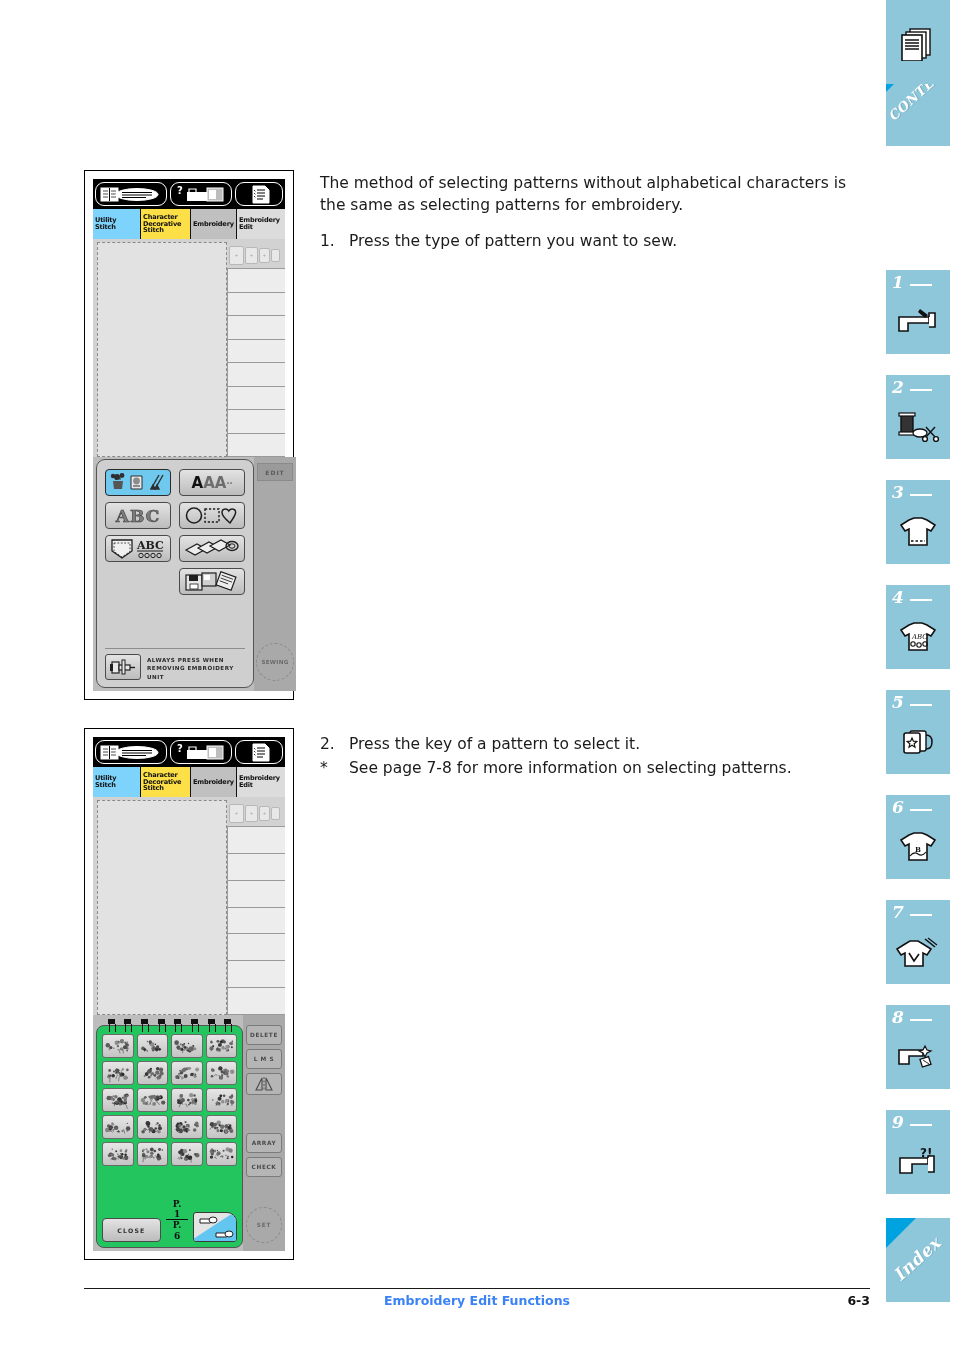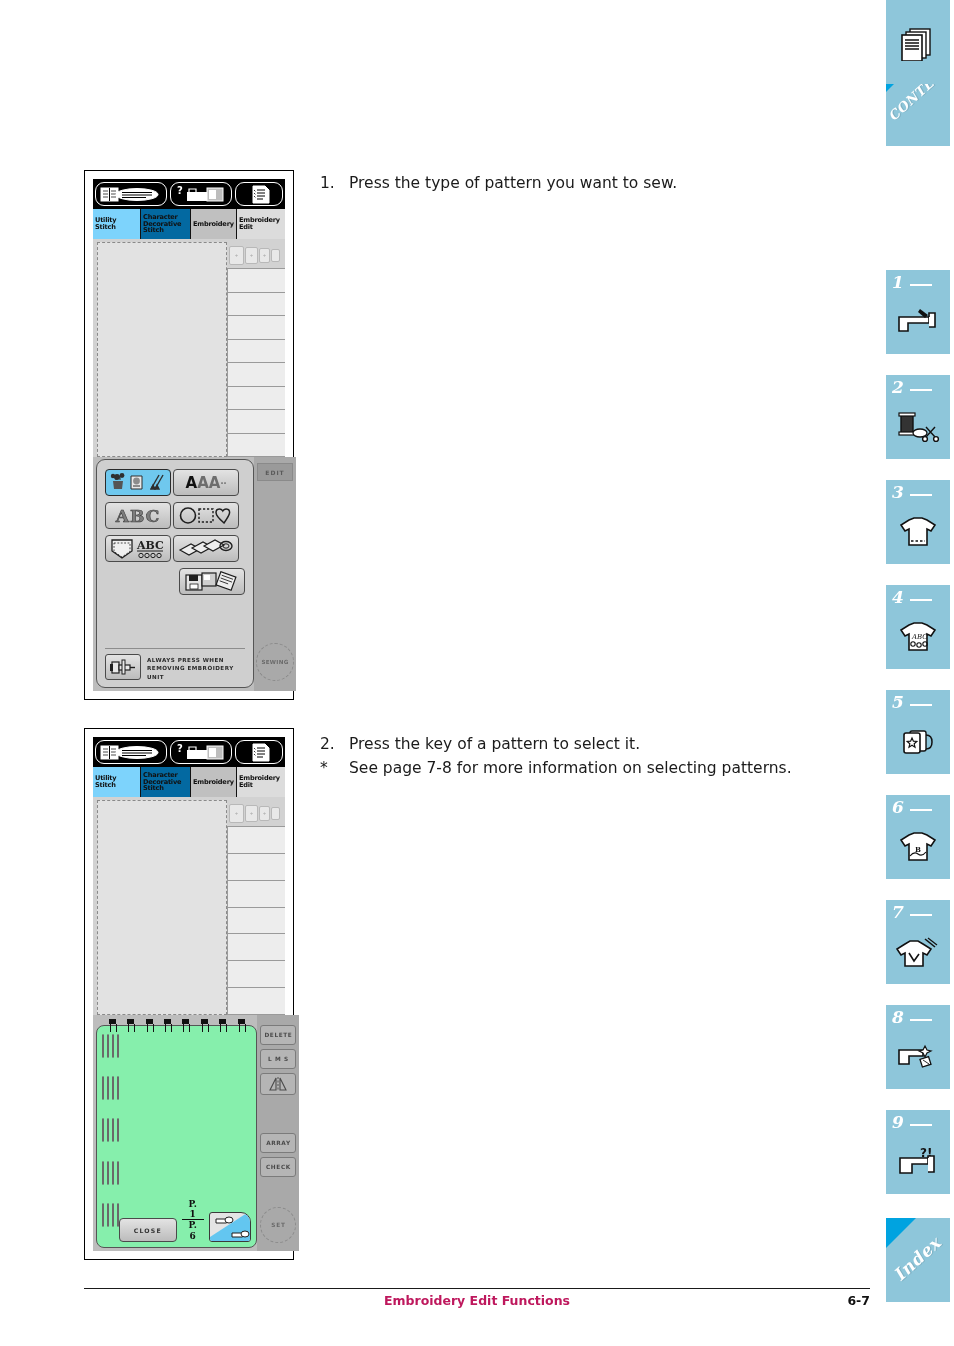--- a/index.html
+++ b/index.html
@@ -57,21 +57,21 @@
   .tabrow{display:flex;flex:0 0 30px;background:#b4b4b4;}
   .tab{
     flex:1;border-right:1.4px solid #111;box-sizing:border-box;
     display:flex;align-items:center;justify-content:flex-start;
     font-family:"DejaVu Sans", sans-serif;
     font-weight:bold;font-size:6.6px;line-height:1.03;
     color:#111;padding:1px 1px 1px 2px;letter-spacing:-0.2px;
   }
   .tab:last-child{border-right:none;}
   .tab.t-util{flex:0 0 25%;background:#7dd3fc;}
-  .tab.t-char{flex:0 0 26%;background:#0369a1;}
+  .tab.t-char{flex:0 0 26%;background:#fde047;}
   .tab.t-emb{flex:0 0 24%;background:#c0c0c0;}
   .tab.t-edit{flex:1;background:#dcdcdc;}
 
   
   .previewrow{display:flex;flex:1;min-height:0;background:#d2d2d2;}
   .canvas{
     flex:1;margin:3px 0 0 4px;background:#e2e2e2;
     border:1px dashed #8a8a8a;box-sizing:border-box;
   }
   .rightcol{flex:0 0 58px;display:flex;flex-direction:column;padding-top:3px;}
@@ -95,21 +95,21 @@
   .listbox .lrow{flex:1;border-bottom:1px solid #9a9a9a;}
   .listbox .lrow:last-child{border-bottom:none;}
 
   
   .menuzone{flex:0 0 234px;display:flex;background:#bdbdbd;position:relative;}
   .menucard{
     flex:1;margin:2px 0 3px 3px;background:#cfcfcf;
     border:1.4px solid #555;border-radius:9px;box-sizing:border-box;
     padding:9px 8px 6px 8px;display:flex;flex-direction:column;
   }
-  .mgrid{display:flex;flex-wrap:wrap;gap:6px 2px;text-align:right;}
+  .mgrid{display:flex;flex-wrap:wrap;gap:6px 8px;text-align:right;}
   .mkey{
     width:66px;height:27px;border:1.3px solid #4a4a4a;border-radius:4px;
     background:linear-gradient(#e3e3e3,#bcbcbc);
     display:flex;align-items:center;justify-content:center;
     box-sizing:border-box;overflow:hidden;
   }
   .mkey.sel{background:#6fc8ee;border-color:#2b2b2b;}
   .mkey.offset{margin-left:74px;}
   .mkey .abcbig{
     font-family:"DejaVu Serif", serif;font-weight:bold;font-size:17px;
@@ -146,23 +146,23 @@
     width:36px;height:36px;border-radius:50%;border:1px dashed #8b8b8b;
     background:#a9a9a9;font-family:"DejaVu Sans", sans-serif;
     font-size:5.6px;font-weight:bold;color:#6a6a6a;
     display:flex;align-items:center;justify-content:center;
     margin-top:auto;margin-bottom:10px;letter-spacing:0.3px;
   }
 
   
   .pickzone{flex:0 0 236px;display:flex;background:#bdbdbd;position:relative;}
   .pickcard{
-    flex:1;margin:10px 0 3px 3px;background:#86efac;
+    flex:1;margin:10px 0 3px 3px;background:#22c55e;
     border:1.4px solid #555;border-radius:8px;box-sizing:border-box;
-    padding:8px 5px 5px 5px;display:flex;flex-direction:row;position:relative;
+    padding:8px 5px 5px 5px;display:flex;flex-direction:column;position:relative;
   }
   .rings{position:absolute;left:6px;right:6px;top:-7px;height:14px;display:flex;justify-content:space-around;}
   .ring{width:7px;height:13px;position:relative;}
   .ring:before{content:"";position:absolute;left:0;top:0;width:7px;height:5px;background:#111;}
   .ring:after{content:"";position:absolute;left:1px;top:5px;width:5px;height:8px;
     border-left:1.5px solid #111;border-right:1.5px solid #111;}
   .pgrid{display:grid;grid-template-columns:repeat(4,1fr);gap:3px;}
   .pkey{
     height:24px;border:1.1px solid #6a6a6a;border-radius:3px;
     background:linear-gradient(#e6e6e6,#c4c4c4);
@@ -239,31 +239,32 @@
   }
   .railtab .glyph{
     position:absolute;left:0;right:0;top:22px;bottom:2px;
     display:flex;align-items:center;justify-content:center;
   }
 
   
   .footrule{position:absolute;left:84px;top:1288px;width:786px;height:1.4px;background:#1a1a1a;}
   .foottitle{
     position:absolute;left:0;top:1293px;width:954px;text-align:center;
-    font-family:"DejaVu Sans", sans-serif;font-weight:bold;font-size:12.5px;color:#be185d;
+    font-family:"DejaVu Sans", sans-serif;font-weight:bold;font-size:12.5px;color:#3b82f6;
   }
   .footpage{
     position:absolute;left:760px;top:1293px;width:110px;text-align:right;
     font-family:"DejaVu Sans", sans-serif;font-weight:bold;font-size:12.5px;color:#111;
   }
 </style>
 </head>
 <body>
 
 <div class="body-text">
+  <p>The method of selecting patterns without alphabetical characters is the same as selecting patterns for embroidery.</p>
   <div class="step">
     <div class="num">1.</div>
     <div class="txt">Press the type of pattern you want to sew.</div>
   </div>
 </div>
 
 <div class="body-text-2">
   <div class="step">
     <div class="num">2.</div>
     <div class="txt">Press the key of a pattern to select it.</div>
@@ -1270,13 +1271,13 @@
       </div>
     </div>
     <div class="railtab" style="top: 1218px; height: 84px;">
       <div class="corner"></div>
     <div class="rotlabel" style="font-size:17px;top:30px">Index</div>
     </div>
   </div>
 
 <div class="footrule"></div>
 <div class="foottitle">Embroidery Edit Functions</div>
-<div class="footpage">6-7</div>
+<div class="footpage">6-3</div>
 
 </body></html>

